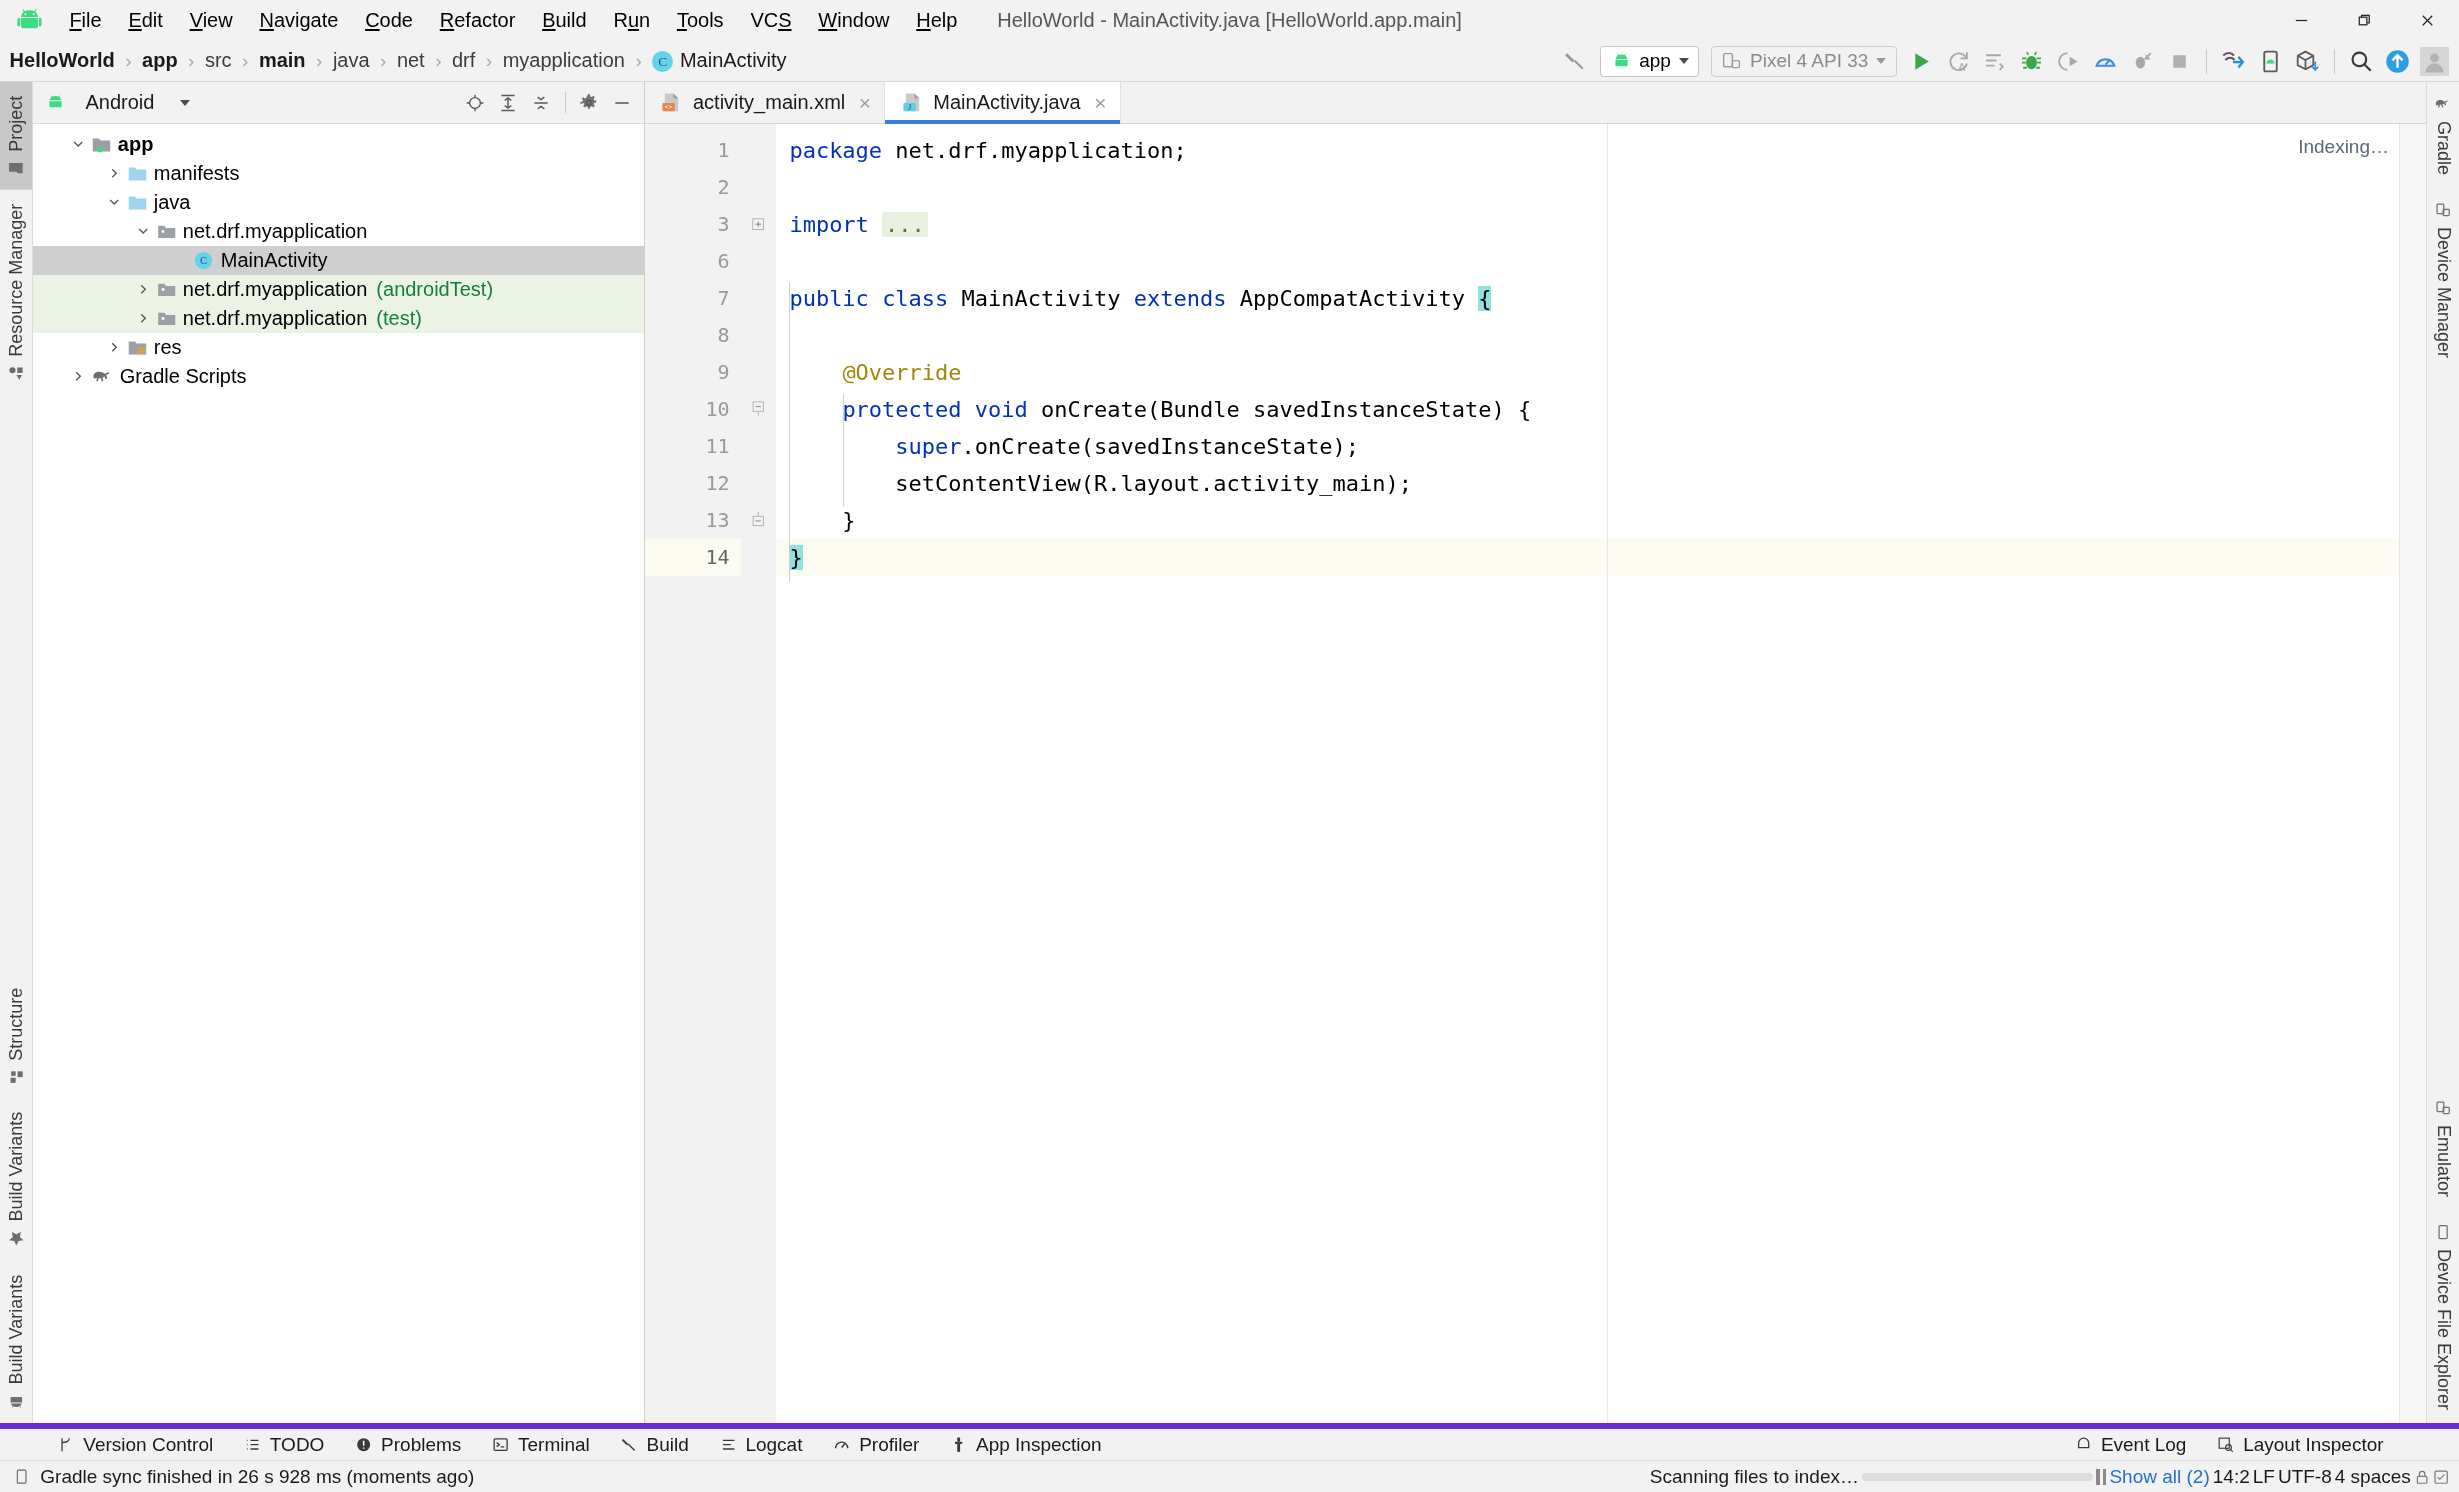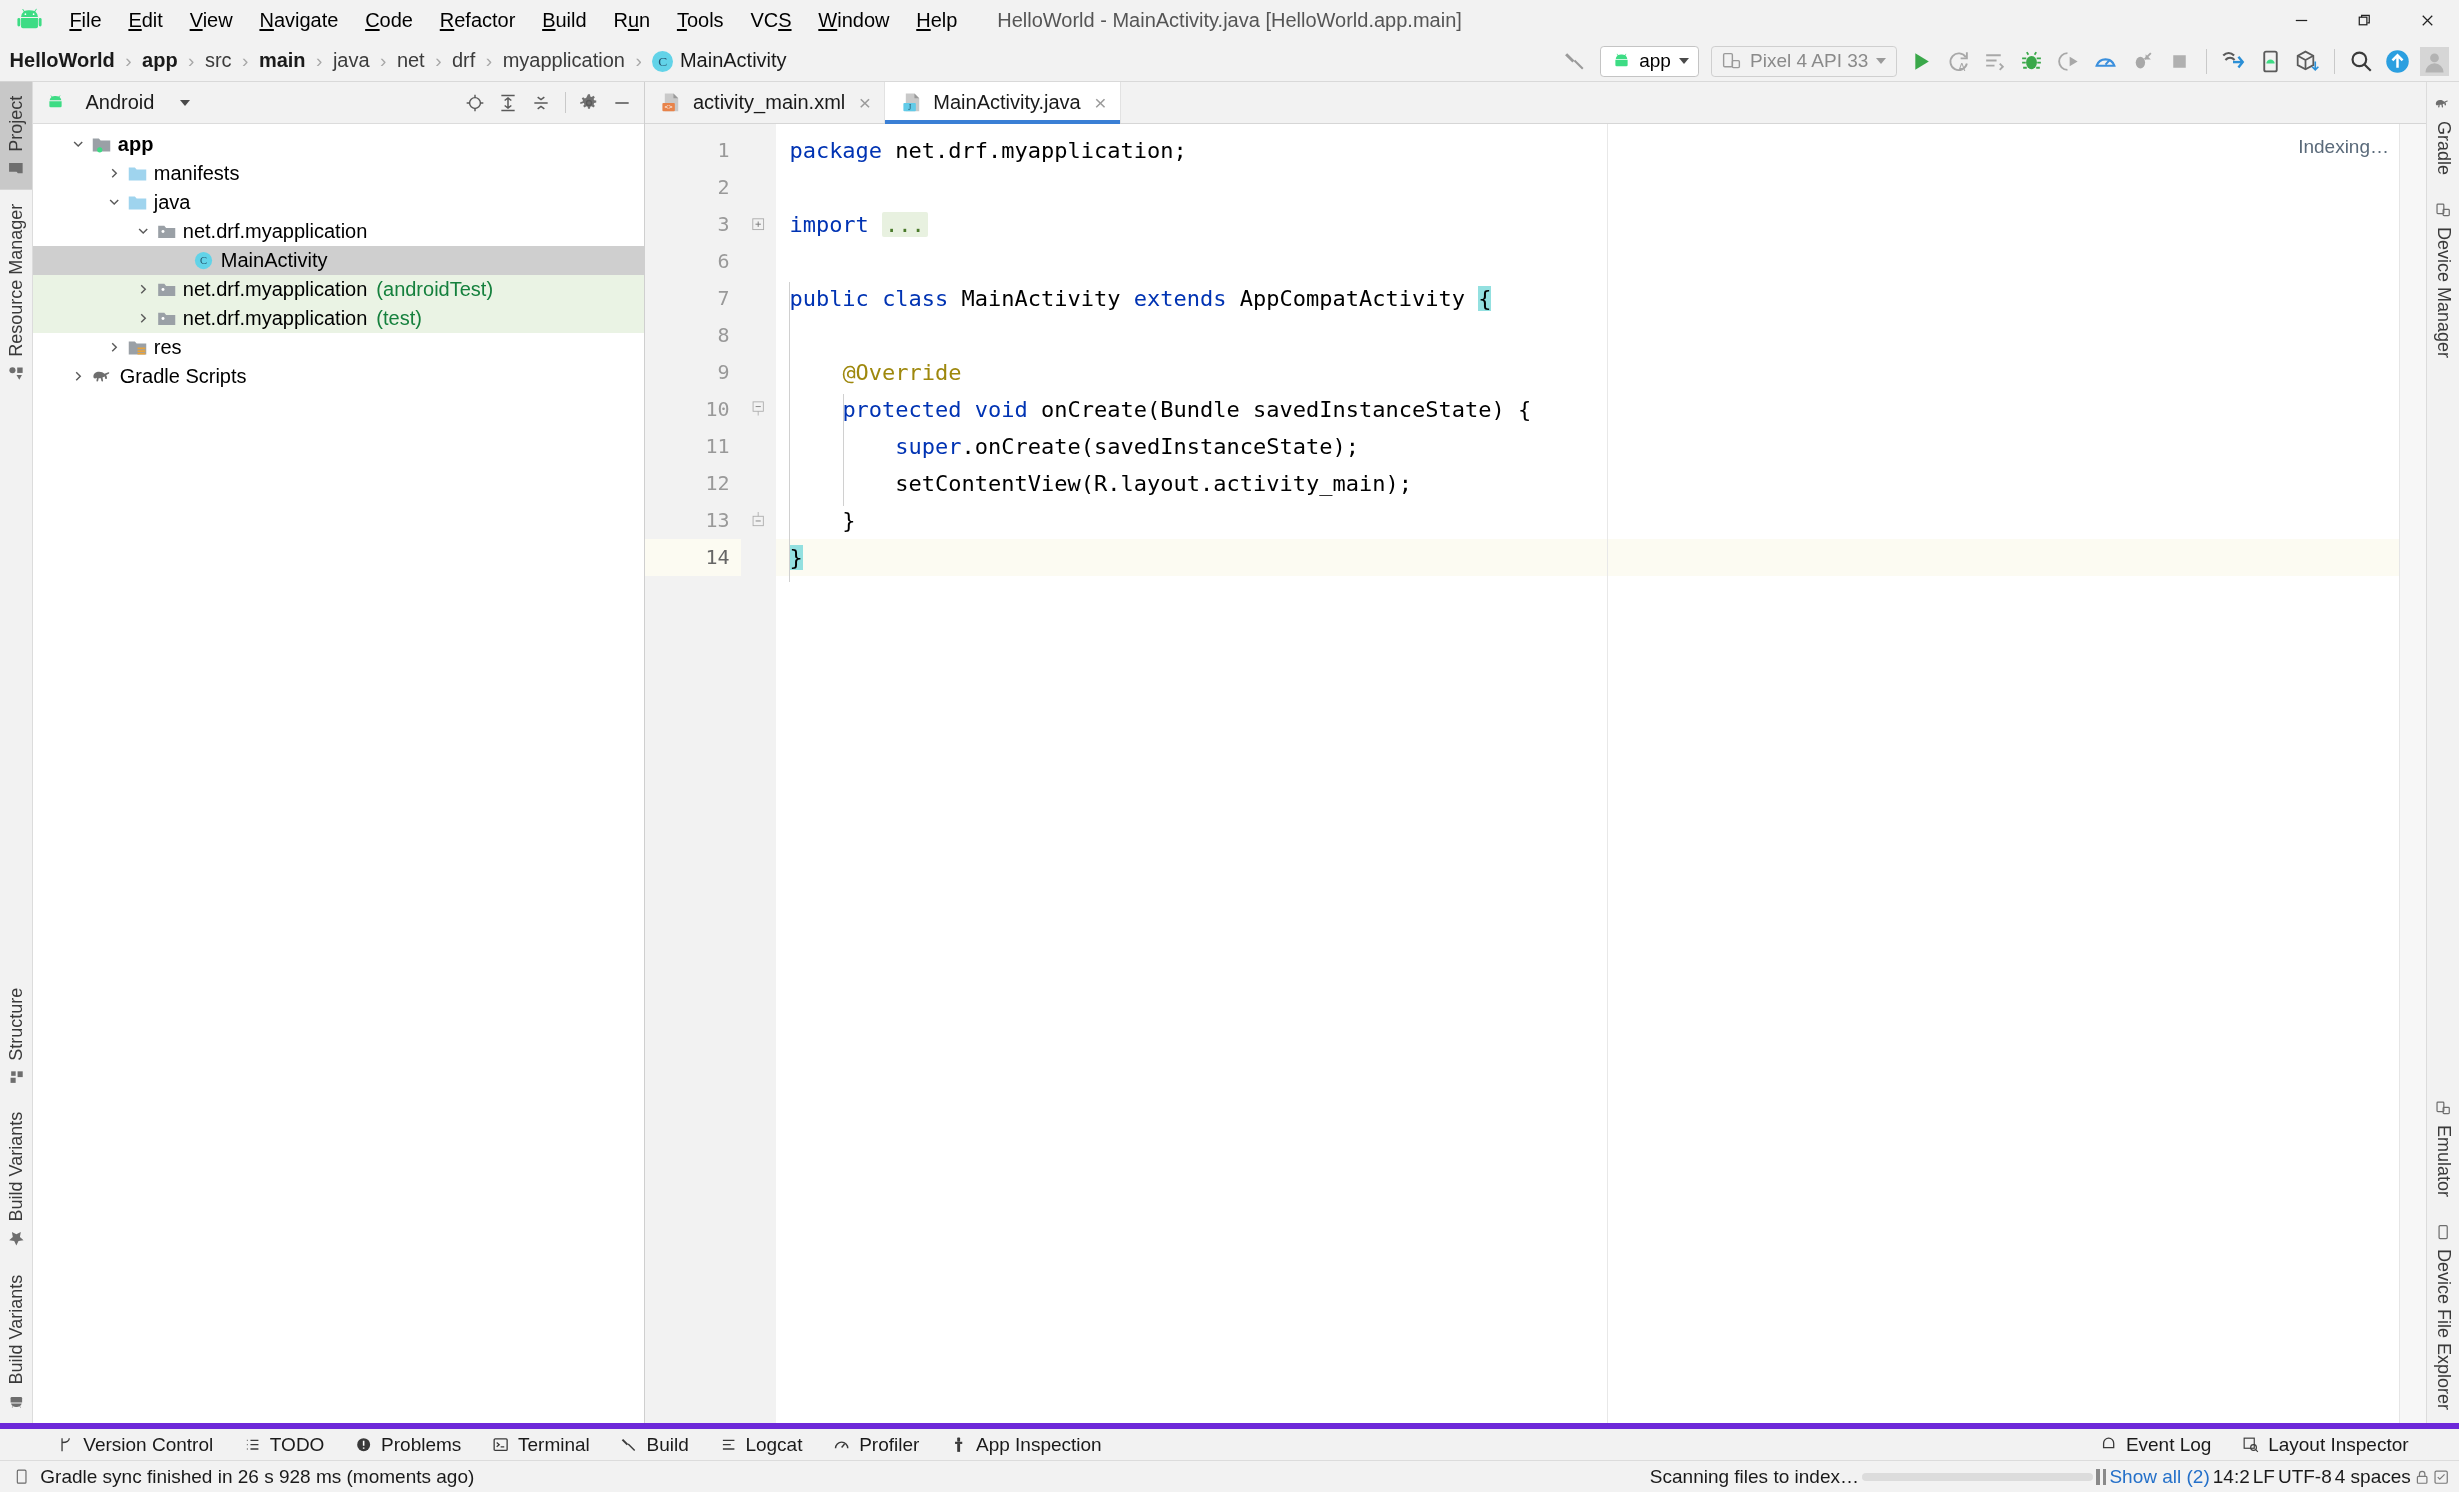--- a/index.html
+++ b/index.html
@@ -177,21 +177,21 @@
   
   .bottom-bar {
     height: 37px; flex: 0 0 37px; display:flex; align-items:center;
     background: #f2f2f2; border-top: 6px solid #6d28d9;
     padding-left: 42px; gap: 0;
   }
   .bt {
     display:flex; align-items:center; gap: 8.6px; padding: 3.8px 15.4px;
     font-size: 19px; color:#1a1a1a; border-radius:2.9px;
   }
-  .bottom-right { margin-left:auto; display:flex; align-items:flex-end; padding-right: 35px; }
+  .bottom-right { margin-left:auto; display:flex; align-items:flex-end; padding-right: 60px; }
 
   
   .statusbar {
     height: 33px; flex: 0 0 33px; display:flex; align-items:center;
     background:#f2f2f2; border-top:1px solid #dcdcdc;
     font-size: 19px; color:#1a1a1a; padding: 0 9.6px 0 13.4px;
   }
   .sb-msg { display:flex; align-items:center; gap:9.6px; }
   .sb-right { margin-left:auto; display:flex; align-items:center; gap: 3px; }
   .progbar { width: 231px; height: 8.6px; background:#dcdcdc; border-radius:4.8px; overflow:hidden; }

